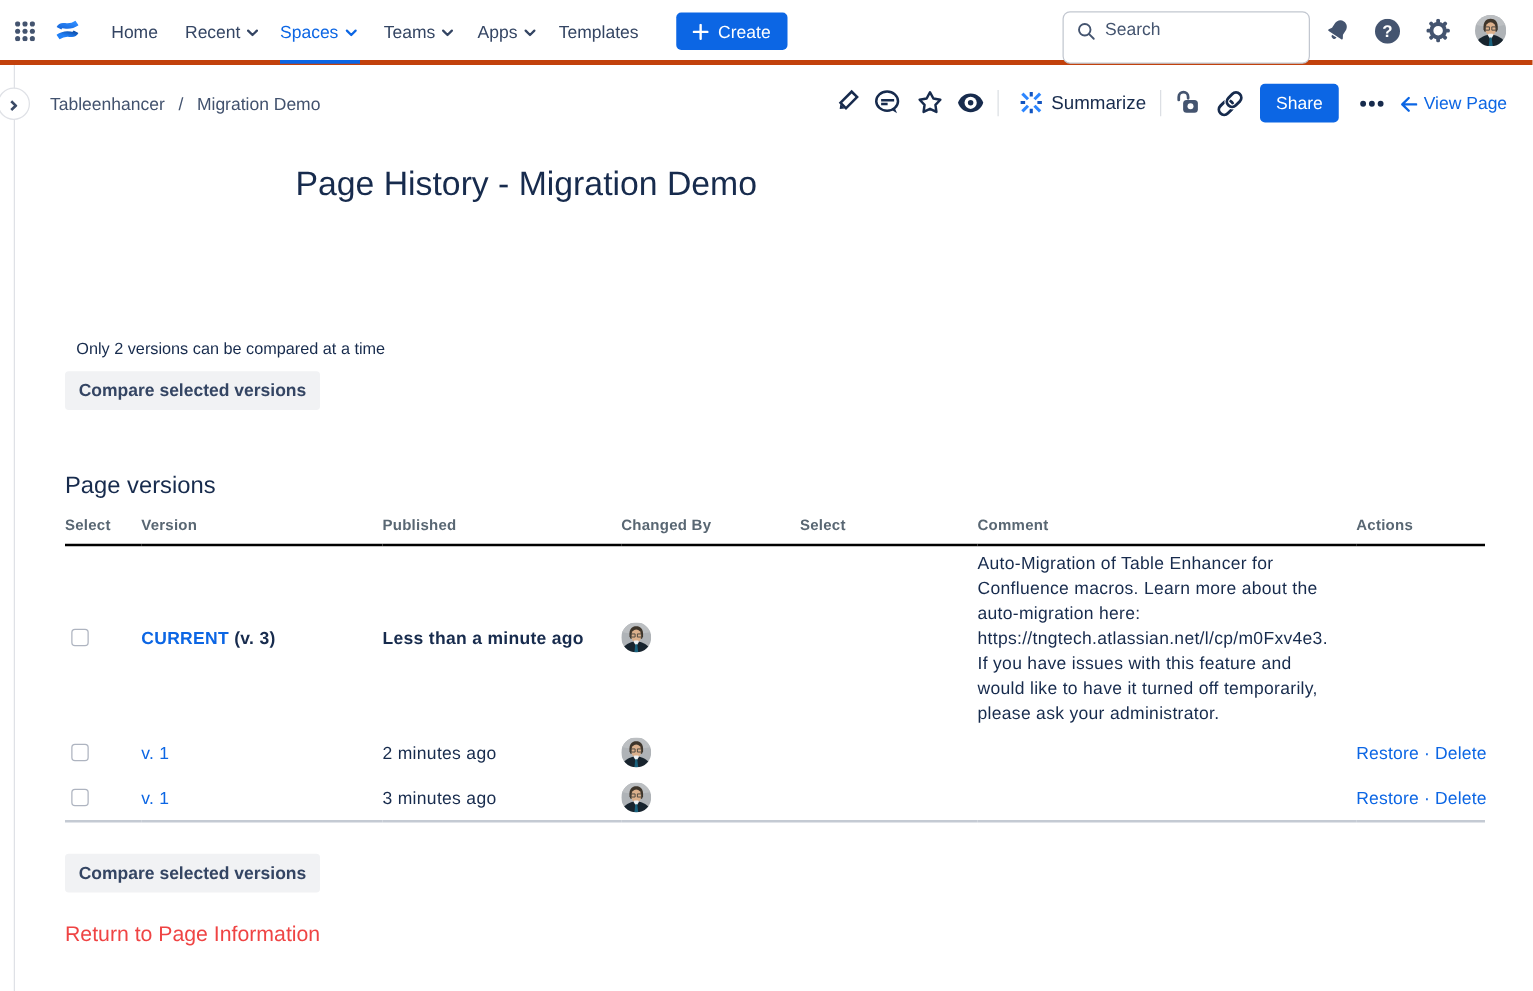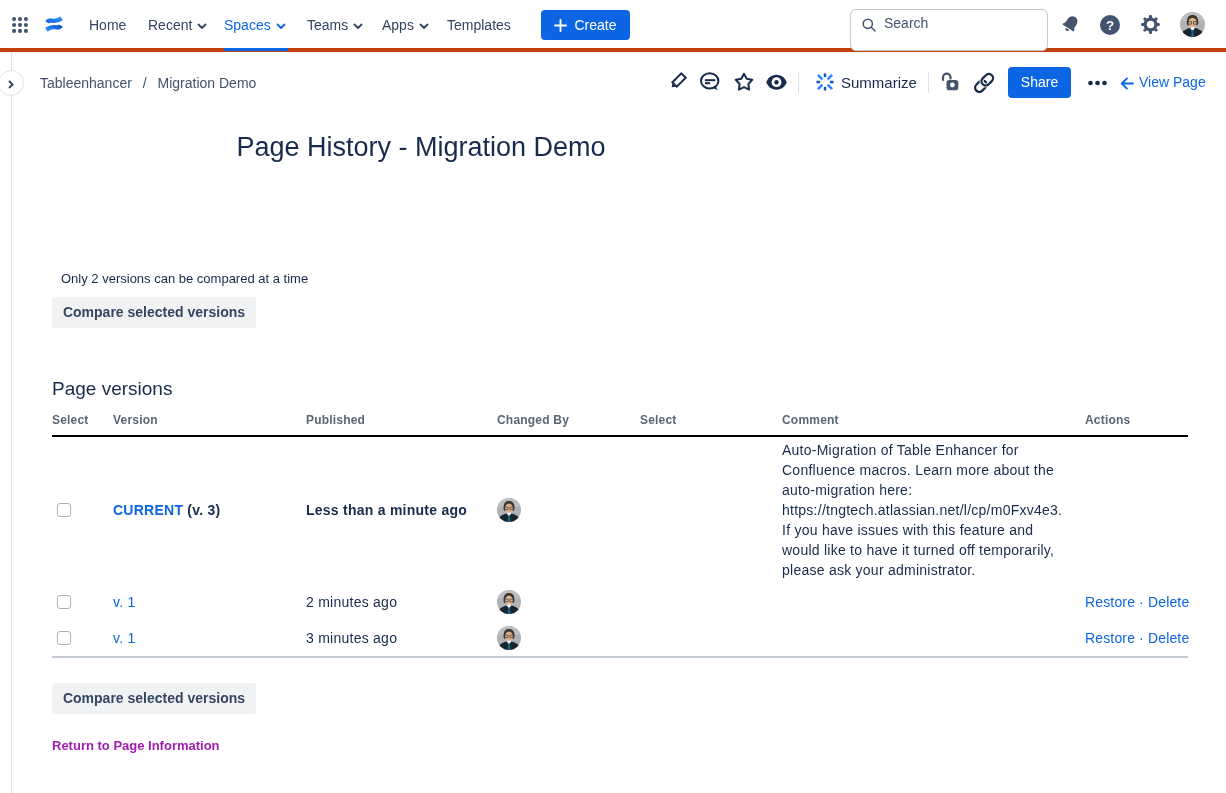--- a/index.html
+++ b/index.html
@@ -34,21 +34,21 @@
   .vtable th { font-size:12px; font-weight:700; color:#596773; text-align:left; padding:0 0 8px 0; border-bottom:2px solid #000000; letter-spacing:0.2px; }
   .vtable td { font-size:14px; color:#172B4D; vertical-align:middle; padding:0; letter-spacing:0.25px; }
   .vtable tr.r1 td { height:147px; }
   .vtable tr.r2 td { height:37px; }
   .vtable tr.r3 td { height:37px; border-bottom:2px solid #C4CAD3; }
   .cbx { width:14px; height:14px; border:1.5px solid #AEB4C0; border-radius:3px; background:#fff; margin-left:5px; }
   a.blue { color:#0C66E4; text-decoration:none; }
   .pav { display:block; }
   .comment { font-size:14px; line-height:20px; color:#172B4D; white-space:nowrap; letter-spacing:0.25px; }
   .vtable td.actions { text-align:right; font-size:14px; color:#0C66E4; padding-right:2px; white-space:nowrap; letter-spacing:0.15px; }
-  .return { position:absolute; left:52px; top:738px; font-size:13px; color:#a21caf;font-weight:bold; }
+  .return { position:absolute; left:52px; top:738px; font-size:17px; color:#ef4444; }
 </style>
 </head>
 <body>
 <div class="navbar">
   <svg class="abs" style="left:12px;top:17px" width="16" height="16" viewBox="0 0 16 16">
     <g fill="#44546F">
       <circle cx="2.1" cy="2.1" r="2.05"></circle>
         <circle cx="8" cy="2.1" r="2.05"></circle>
         <circle cx="13.9" cy="2.1" r="2.05"></circle>
       <circle cx="2.1" cy="8" r="2.05"></circle>

